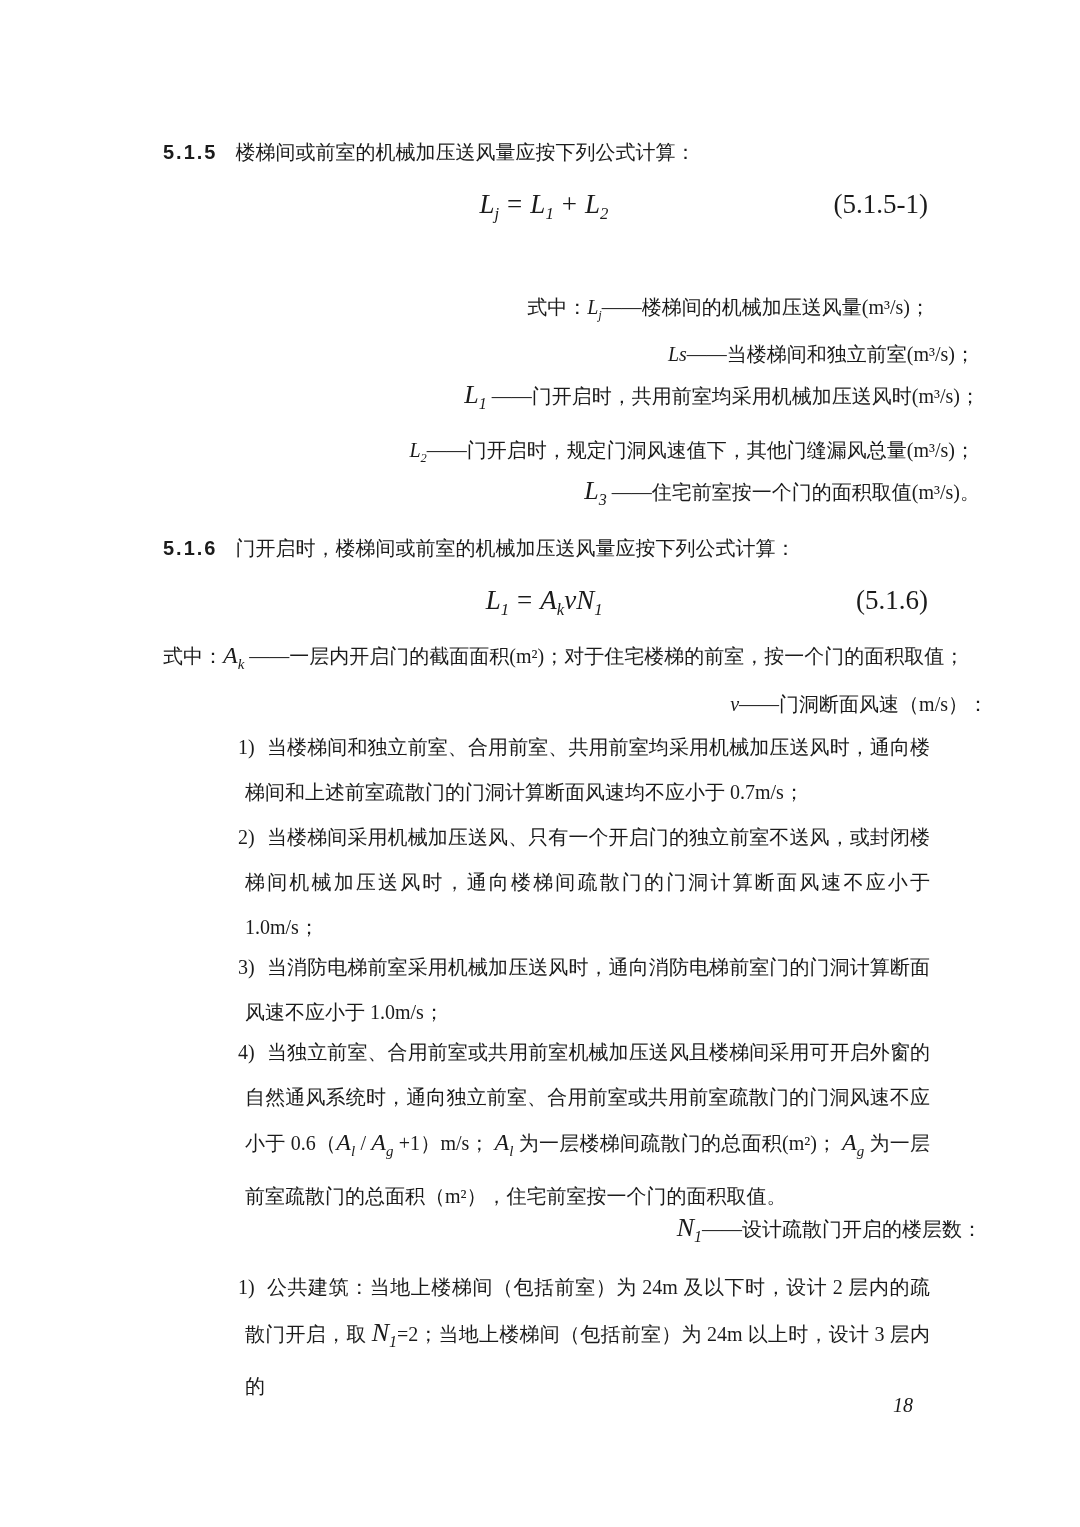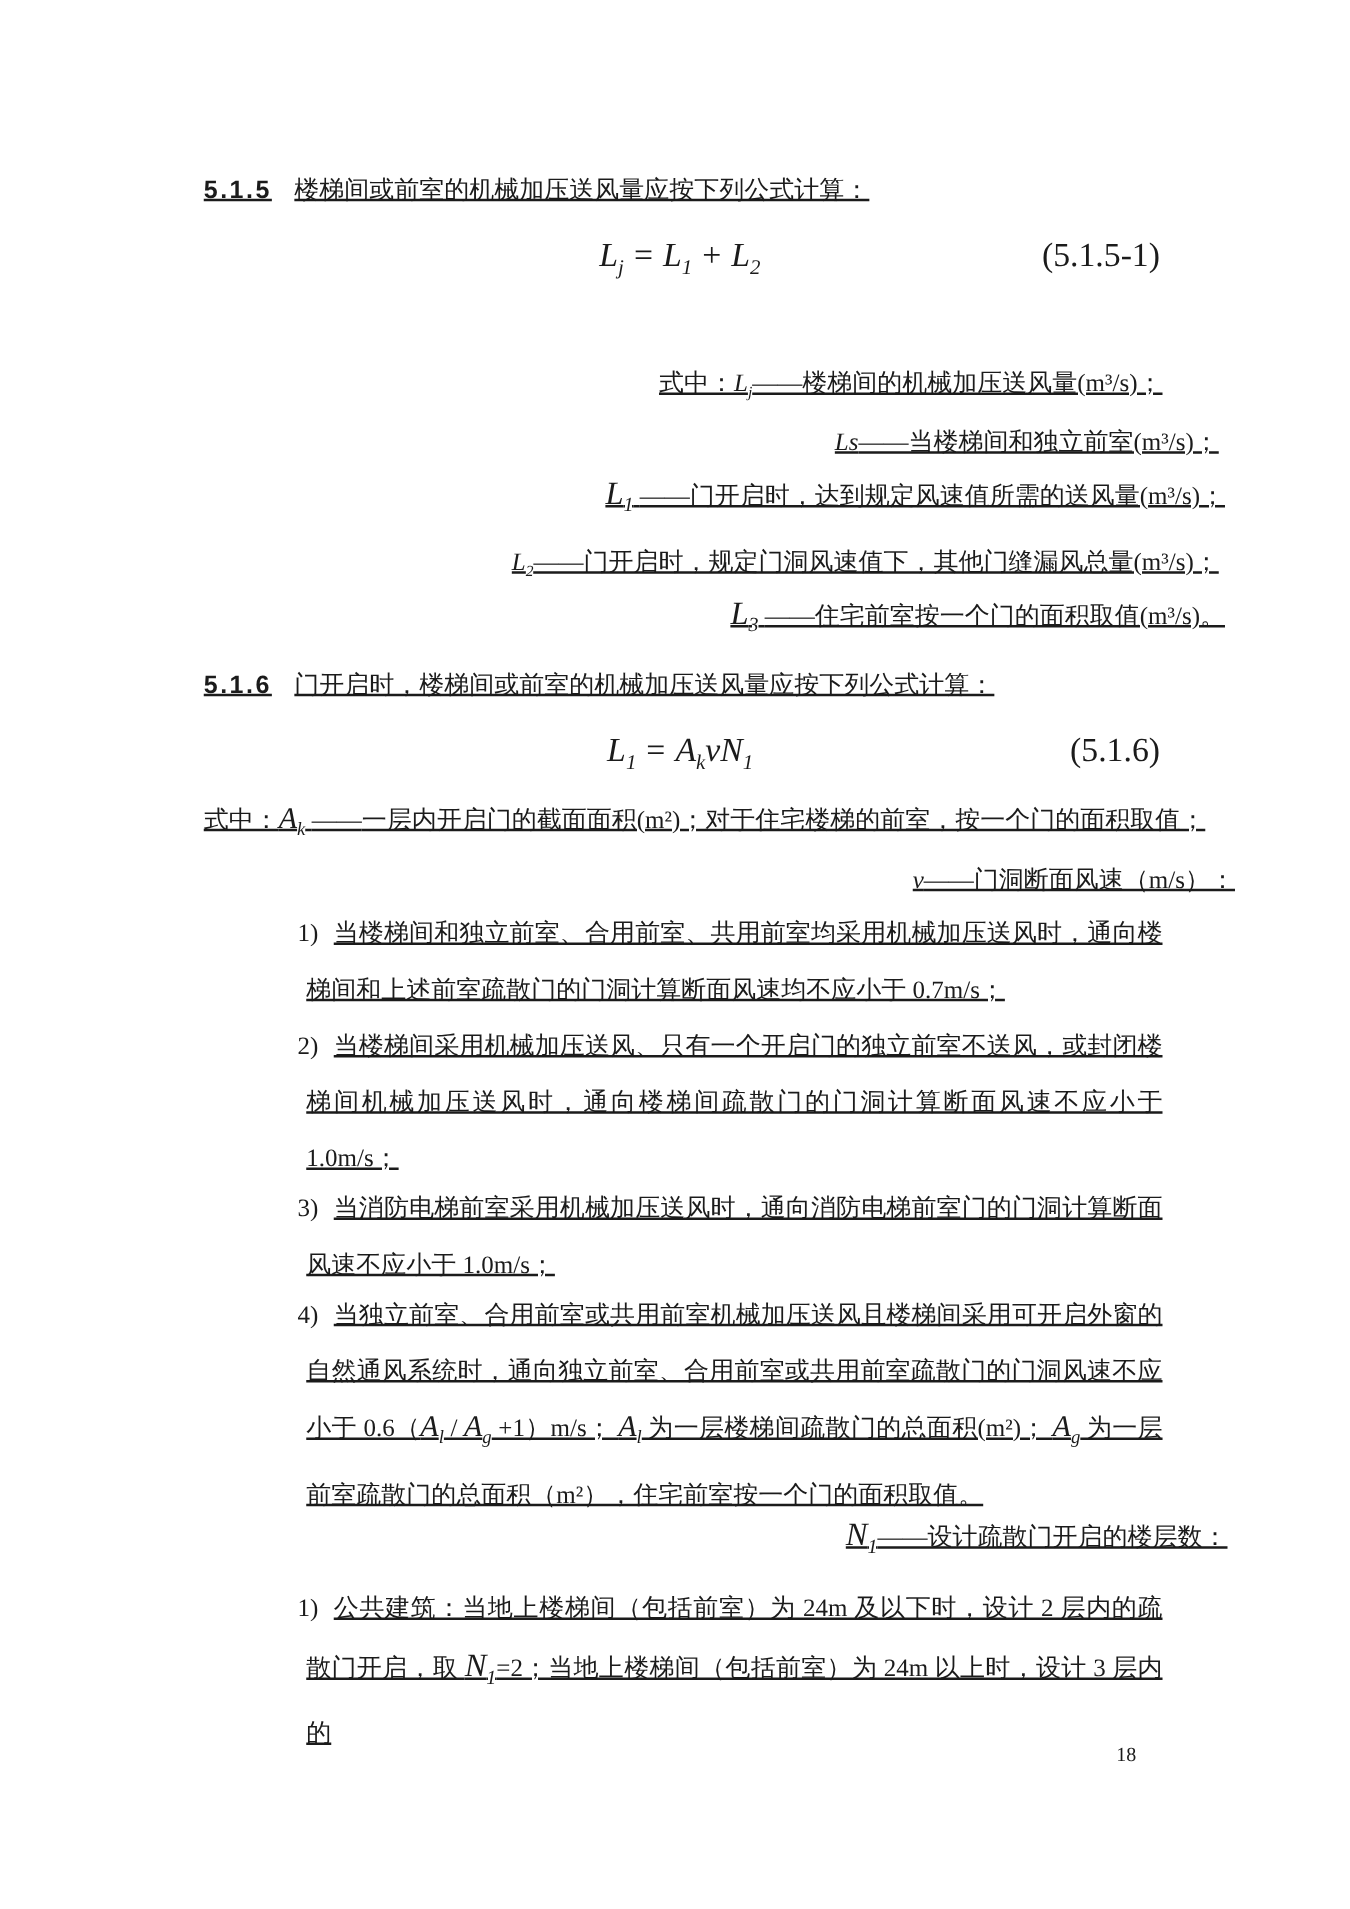--- a/index.html
+++ b/index.html
@@ -6,21 +6,21 @@
   .page {
     position:relative;
     width:1080px; height:1527px;
     margin:0 auto;
     background:#ffffff;
     color:#1b1b1b;
     font-family:"Liberation Serif","DejaVu Serif",serif;
     overflow:hidden;
   }
   .content { position:absolute; left:163px; top:0; width:767px; height:100%; }
-  .block { position:absolute; left:0; width:100%; font-size:20px; line-height:45px;text-decoration:underline; }
+  .block { position:absolute; left:0; width:100%; font-size:20px; line-height:45px; }
 
   
   .clause-num {
     font-family:"Liberation Sans","DejaVu Sans",sans-serif;
     font-weight:bold; letter-spacing:2px; margin-right:18px;
     font-size:20px;
   }
   .nowrap { white-space:nowrap; }
 
   
@@ -41,21 +41,21 @@
   .ind-b { padding-left:50px; }
   .ind-c { padding-left:58px; }
   .bigvar { font-size:26px; }
   .midvar { font-size:24px; }
 
   
   .item { padding-left:82px; box-sizing:border-box; text-align:justify; }
   .item .inum { position:absolute; left:75px; top:0; }
   .item p { margin:0; text-indent:22px; }
 
-  .pagenum { position:absolute; left:893px; top:1390px; font-size:16px; line-height:30px; }
+  .pagenum { position:absolute; left:893px; top:1390px; font-size:20px; line-height:30px;font-style:italic; }
 </style>
 </head>
 <body>
 
 <div class="page">
   <div class="content">
 
     <div class="block nowrap" style="top:130px">
       <span class="clause-num">5.1.5</span><span>楼梯间或前室的机械加压送风量应按下列公式计算：</span>
     </div>
@@ -68,21 +68,21 @@
 
     <div class="block def" style="top:285px">
       <span>式中：</span><span class="var">L</span><span class="sub">j</span><span>——楼梯间的机械加压送风量(m³/s)；</span>
     </div>
 
     <div class="block def ind-a" style="top:332px">
       <span class="var">Ls</span><span>——当楼梯间和独立前室(m³/s)；</span>
     </div>
 
     <div class="block def ind-b" style="top:372px">
-      <span class="var bigvar">L</span><span class="sub bigvar" style="font-size:16px">1</span> <span>——门开启时，达到规定风速值所需的送风量(m³/s)；</span>
+      <span class="var bigvar">L</span><span class="sub bigvar" style="font-size:16px">1</span> <span>——门开启时，共用前室均采用机械加压送风时(m³/s)；</span>
     </div>
 
     <div class="block def ind-a" style="top:428px">
       <span class="var">L</span><span class="sub">2</span><span>——门开启时，规定门洞风速值下，其他门缝漏风总量(m³/s)；</span>
     </div>
 
     <div class="block def ind-b" style="top:468px">
       <span class="var bigvar">L</span><span class="sub bigvar" style="font-size:16px">3</span> <span>——住宅前室按一个门的面积取值(m³/s)。</span>
     </div>
 

